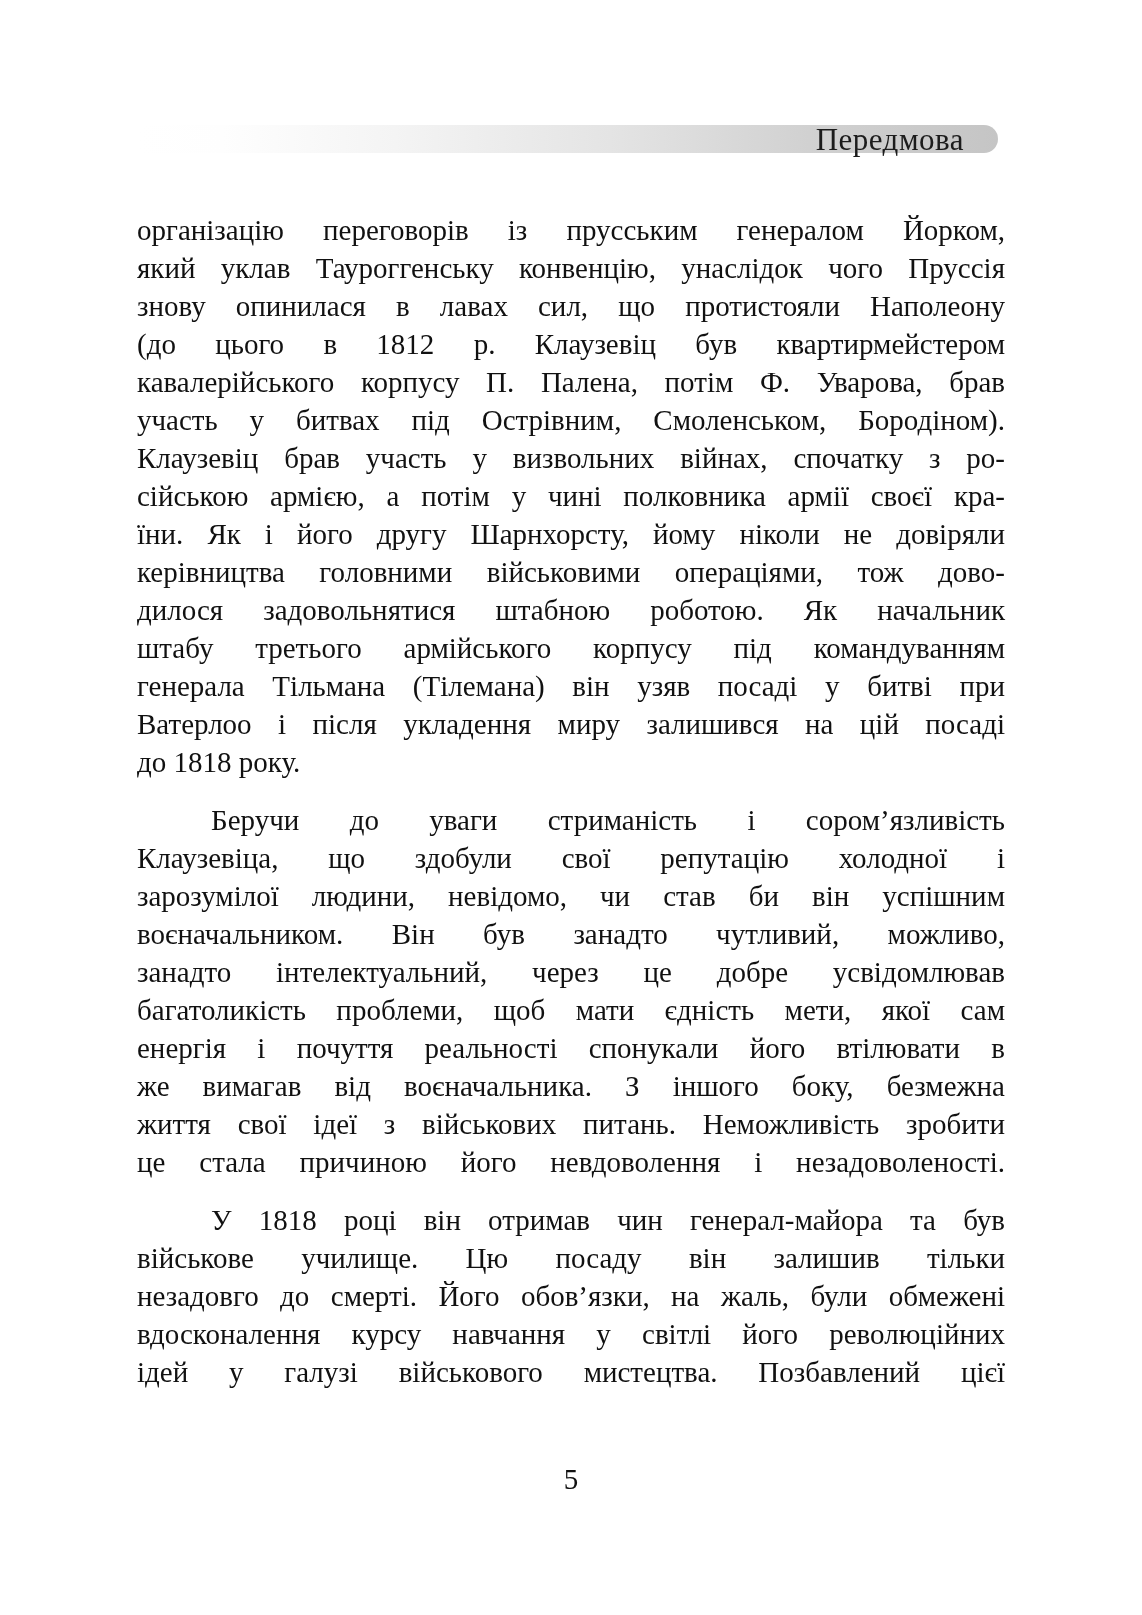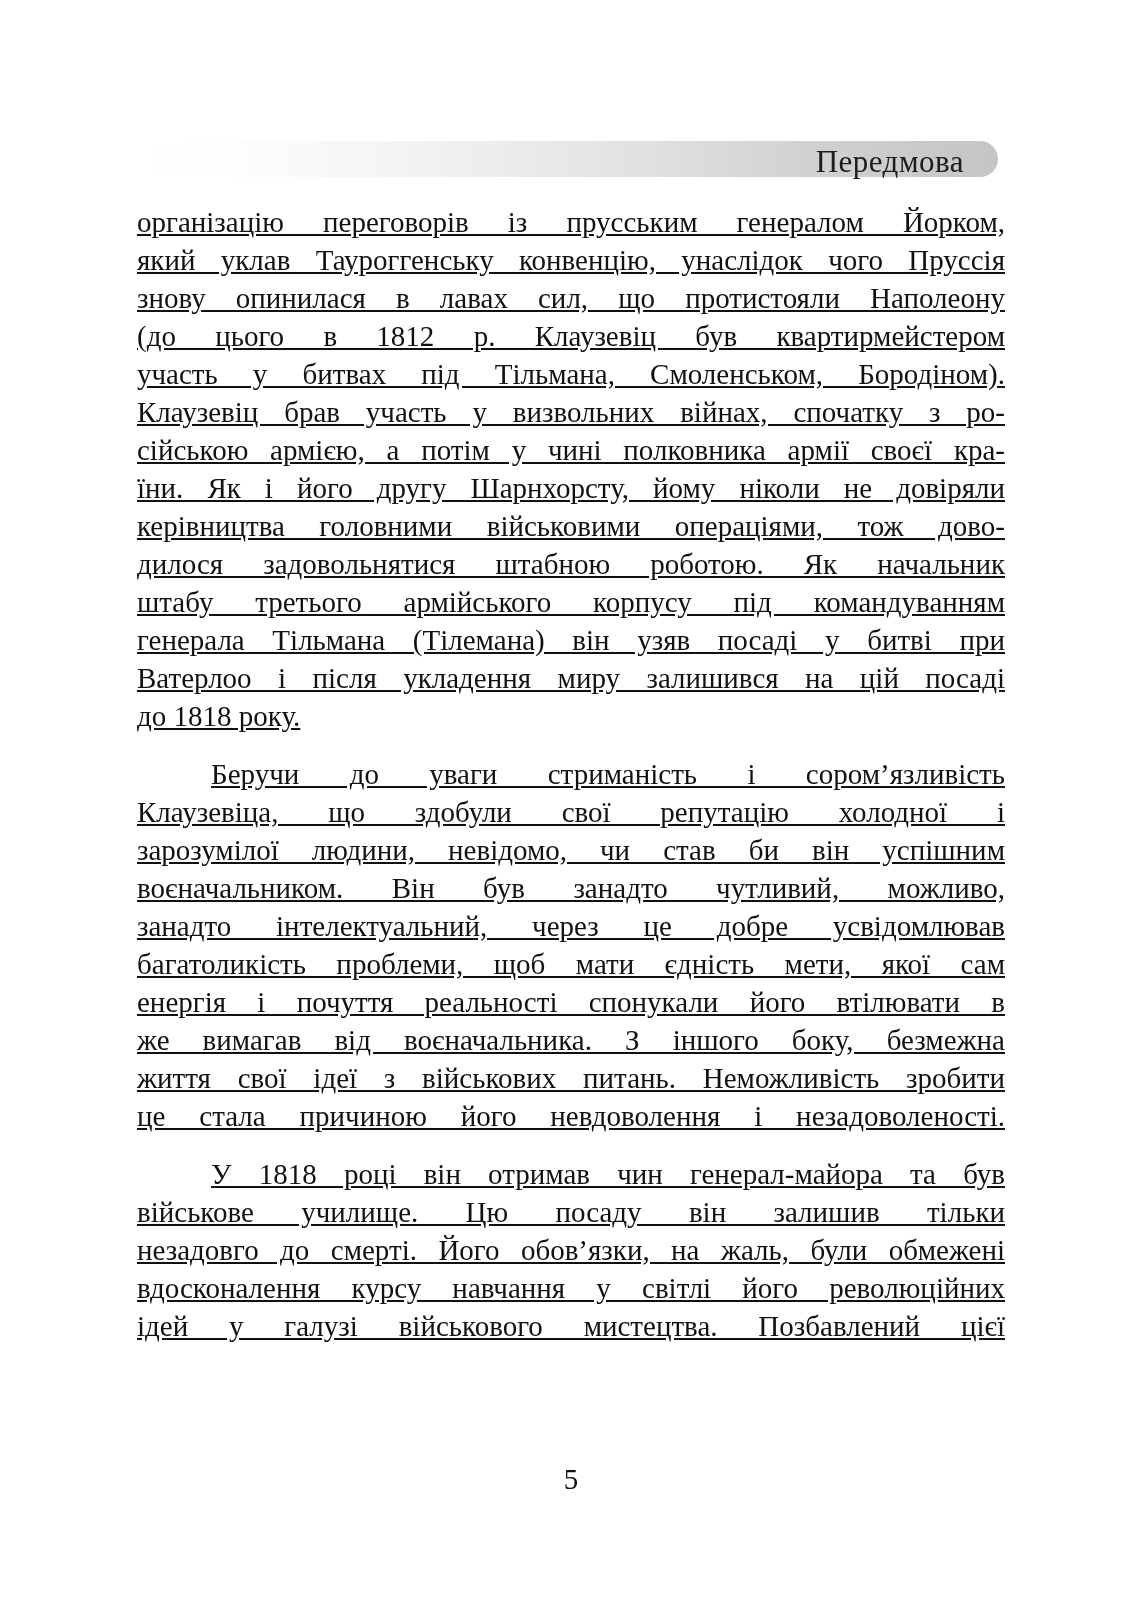--- a/index.html
+++ b/index.html
@@ -12,48 +12,47 @@
     width: 1142px;
     height: 1615px;
     background: #ffffff;
     overflow: hidden;
     font-family: "Liberation Serif", "DejaVu Serif", serif;
     color: #111111;
   }
   .header-bar {
     position: absolute;
     left: 137px;
-    top: 141px;
+    top: 125px;
     width: 861px;
-    height: 36px;
+    height: 28px;
     box-sizing: border-box;
     border-radius: 0 22px 22px 0;
     background: linear-gradient(to right,
       #ffffff 0%, #fefefe 10%, #f4f4f4 30%,
       #e4e4e4 55%, #d1d1d1 78%, #c5c5c5 100%);
     display: flex;
-    align-items: flex-end;
+    align-items: center;
     justify-content: flex-end;
     padding-right: 34px;
   }
   .header-title {
     font-size: 31px;
     line-height: 1;
     color: #1c1c1c;
     letter-spacing: 0.5px;
   }
   .body-text {
     position: absolute;
     left: 137px;
     top: 203px;
     width: 868px;
   }
   .paragraph {
-    margin: 0 0 20px 0;
-    text-decoration: underline;
+    margin: 8px 0 20px 0;
   }
   .line {
     font-size: 29px;
     line-height: 38px;
     text-align: justify;
     text-align-last: justify;
     white-space: normal;
   }
   .line.indent {
     text-indent: 74px;
@@ -83,21 +82,22 @@
     <span class="header-title">Передмова</span>
   </div>
 
   <div class="body-text">
 
     <div class="paragraph">
       <div class="line">організацію переговорів із прусським генералом Йорком,</div>
       <div class="line">який уклав Тауроггенську конвенцію, унаслідок чого Пруссія</div>
       <div class="line">знову опинилася в лавах сил, що протистояли Наполеону</div>
       <div class="line">(до цього в 1812 р. Клаузевіц був квартирмейстером</div>
-      <div class="line">участь у битвах під Тільмана, Смоленськом, Бородіном).</div>
+      <div class="line">кавалерійського корпусу П. Палена, потім Ф. Уварова, брав</div>
+      <div class="line">участь у битвах під Острівним, Смоленськом, Бородіном).</div>
       <div class="line">Клаузевіц брав участь у визвольних війнах, спочатку з ро-</div>
       <div class="line">сійською армією, а потім у чині полковника армії своєї кра-</div>
       <div class="line">їни. Як і його другу Шарнхорсту, йому ніколи не довіряли</div>
       <div class="line">керівництва головними військовими операціями, тож дово-</div>
       <div class="line">дилося задовольнятися штабною роботою. Як начальник</div>
       <div class="line">штабу третього армійського корпусу під командуванням</div>
       <div class="line">генерала Тільмана (Тілемана) він узяв посаді у битві при</div>
       <div class="line">Ватерлоо і після укладення миру залишився на цій посаді</div>
       <div class="line last">до 1818 року.</div>
     </div>

